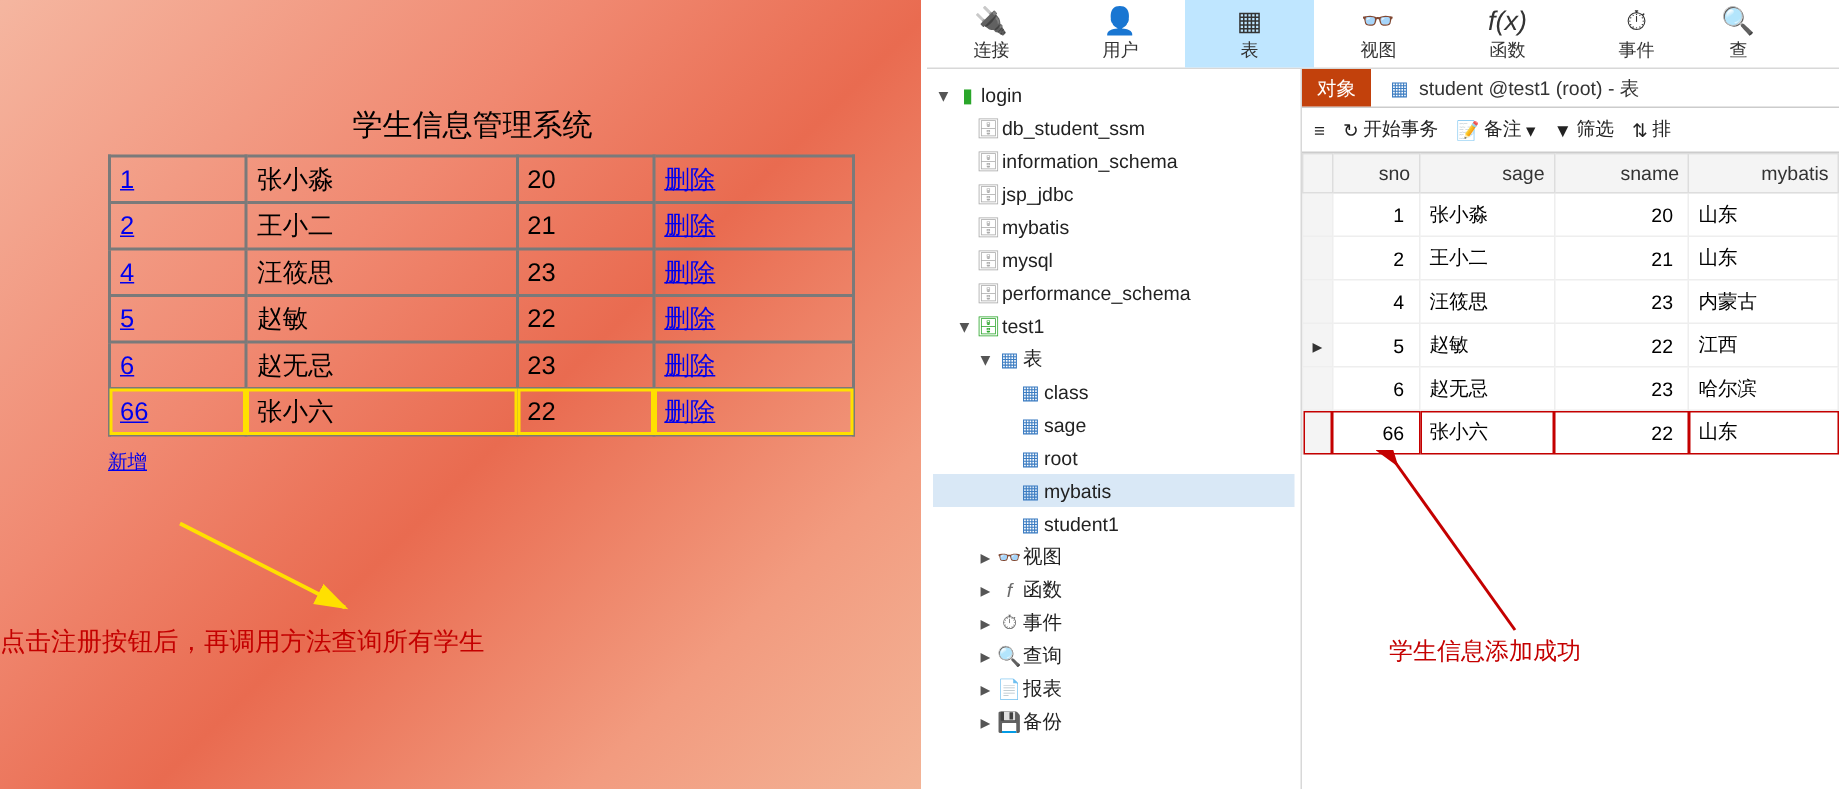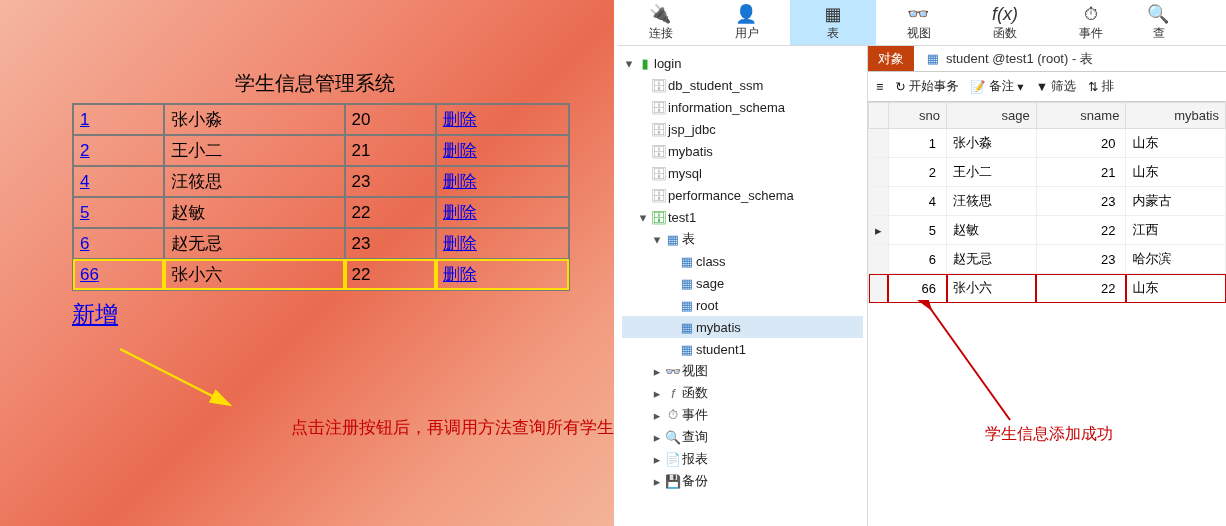--- a/index.html
+++ b/index.html
@@ -5,23 +5,23 @@
   * { box-sizing: border-box; margin: 0; padding: 0; }
   body { font-family: "Microsoft YaHei", Arial, sans-serif; font-size: 14px; width: 1226px; height: 526px; overflow: hidden; position: relative; background: #fff; }
   .left-panel { position: absolute; left: 0; top: 0; width: 614px; height: 526px; background: linear-gradient(135deg, #f5b6a0 0%, #f08870 35%, #e96b50 55%, #f29b7f 80%, #f3b497 100%); }
   .left-inner { padding: 70px 56px 0 72px; }
   .lp-title { text-align: center; font-size: 20px; color: #000; margin-bottom: 6px; }
   table.web { border-collapse: collapse; width: 498px; }
   table.web th, table.web td { border: 2px solid #7a7a7a; padding: 3px 6px; font-size: 17px; text-align: left; }
   table.web th { font-weight: bold; background: transparent; }
   table.web a { color: #0000ee; text-decoration: underline; }
   tr.hl td { outline: 2px solid #ffe000; outline-offset: -2px; }
-  .add-link { display: inline-block; margin-top: 8px; color: #0000ee; text-decoration: underline; font-size: 23px; }
+  .add-link { display: inline-block; margin-top: 8px; color: #0000ee; text-decoration: underline; font-size: 13px; }
   .arrow { position: absolute; left: 110px; top: 345px; pointer-events: none; }
-  .caption { position: absolute; top: 416px; left: 0; width: 614px; text-align: right; color: #c40000; font-size: 17px; font-family: Liberation Mono, monospace; }
+  .caption { position: absolute; top: 416px; left: 0; width: 614px; text-align: left; color: #c40000; font-size: 17px; font-family: Liberation Mono, monospace; }
 
   .right-panel { position: absolute; left: 616px; top: 0; width: 610px; height: 526px; background: #fff; border-left: 2px solid #fff; }
 
   .toolbar { display: flex; height: 46px; border-bottom: 1px solid #d8d8d8; }
   .tb-item { flex: none; width: 86px; display: flex; flex-direction: column; align-items: center; justify-content: center; font-size: 12px; color: #333; gap: 2px; padding-top:2px; }
   .tb-item.sel { background: #bfe6ff; }
   .tb-icon { font-size: 18px; line-height: 1; }
 
   .body-split { display: flex; height: 480px; }
   .tree { width: 250px; border-right: 1px solid #d8d8d8; padding: 6px 4px; font-size: 13px; color: #222; overflow: hidden; }
@@ -43,21 +43,21 @@
   .grid-toolbar { display:flex; align-items:center; height:30px; border-bottom:1px solid #ccc; font-size:12.5px; gap:12px; padding:0 8px; color:#222; }
   .gt-item { display:flex; align-items:center; gap:3px; }
 
   table.grid { border-collapse: collapse; width:100%; font-size:13px; }
   table.grid th { background:#f4f4f4; border:1px solid #ddd; padding:5px 6px; text-align:right; color:#333; font-weight:normal; }
   table.grid td { border:1px solid #eee; padding:5px 6px; }
   table.grid td.num { text-align:right; padding-right:10px; }
   .rowmark { width:14px; background:#f4f4f4; border:1px solid #ddd; text-align:center; color:#333; }
   tr.hl2 td { outline:1.5px solid #c40000; outline-offset:-1px; }
   .annot-arrow { position:absolute; left:880px; top:300px; pointer-events:none; }
-  .annot-text { position:absolute; left:985px; top:424px; color:#c40000; font-size:16px; }
+  .annot-text { position:absolute; left:926px; top:424px; color:#c40000; font-size:16px; }
 </style>
 </head>
 <body>
 
 <div class="left-panel">
   <div class="left-inner">
     <div class="lp-title">学生信息管理系统</div>
     <table class="web">
       <tbody>
       <tr>

